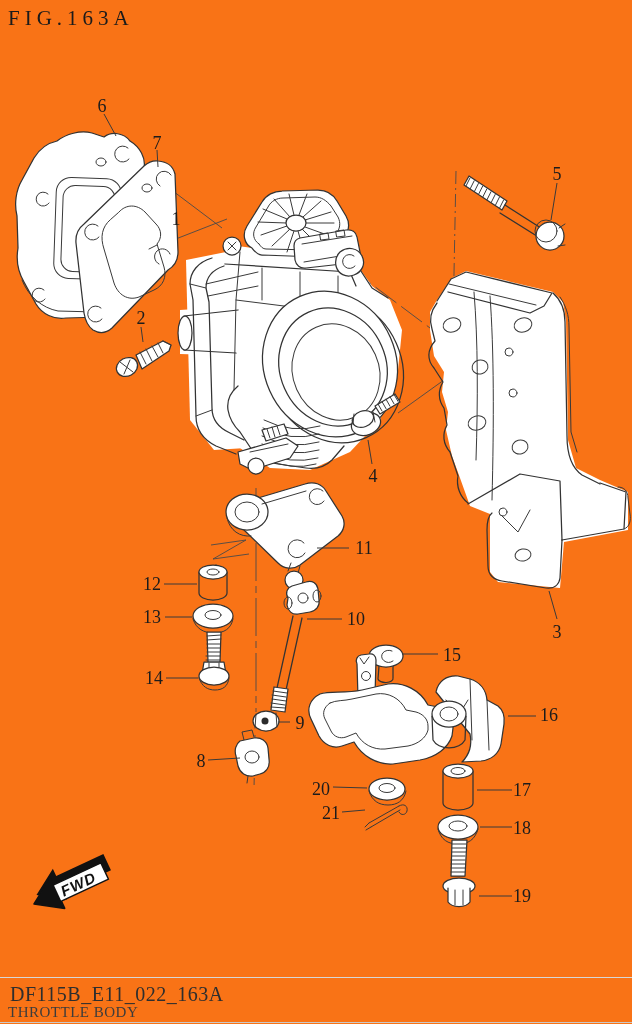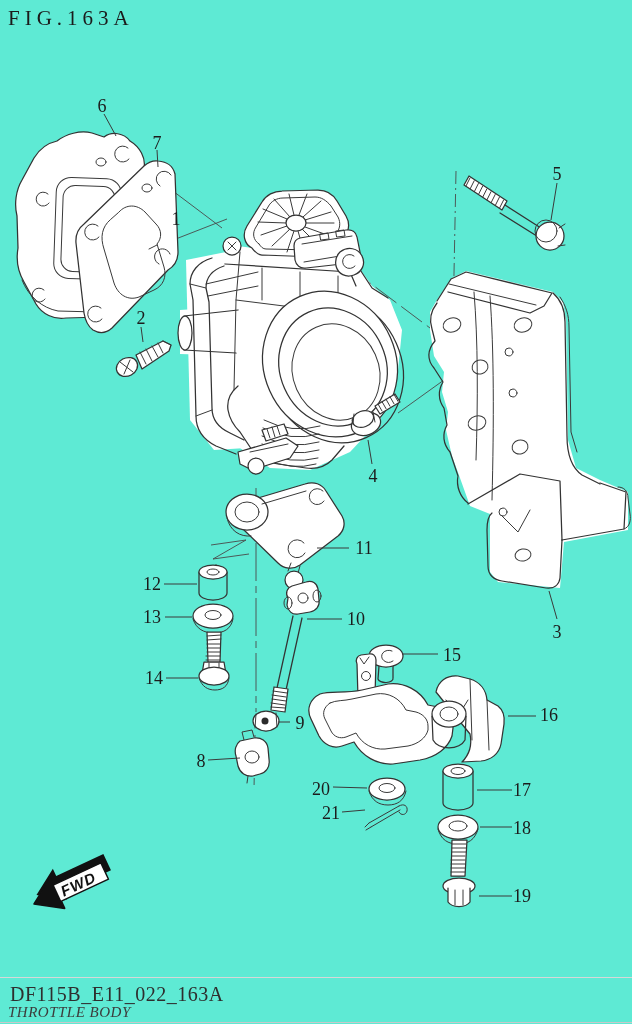--- a/index.html
+++ b/index.html
@@ -1,22 +1,22 @@
 <!DOCTYPE html>
 <html><head>
 <meta charset="utf-8">
 <style>
   html,body{margin:0;padding:0;background:#e9e9e9;}
-  .page{position:relative;width:632px;height:1024px;background:#5eead4;overflow:hidden;
+  .page{position:relative;width:632px;height:1024px;background:#f97316;overflow:hidden;
         font-family:"Liberation Serif","DejaVu Serif",serif;}
   .fig-label{position:absolute;left:8px;top:6px;font-size:21px;letter-spacing:5px;color:#1b1b1b;}
   .footer{position:absolute;left:0;bottom:0;width:100%;}
   .footer-rule{position:absolute;left:0;top:-47px;width:100%;height:1px;background:#d7d7d7;}
   .footer-code{position:absolute;left:10px;top:-41px;font-size:20px;color:#2e2e2e;letter-spacing:.5px;}
-  .footer-title{position:absolute;left:8px;top:-20px;font-size:15px;color:#3c3c3c;letter-spacing:.5px;font-style:italic;}
+  .footer-title{position:absolute;left:8px;top:-20px;font-size:15px;color:#3c3c3c;letter-spacing:.5px;}
   .footer-bottomline{position:absolute;left:0;top:-2px;width:100%;height:1px;background:#c9c9c9;}
   svg{position:absolute;left:0;top:0;}
   .ln{fill:none;stroke:#333;stroke-width:1.25;stroke-linecap:round;stroke-linejoin:round;}
   .lt{fill:none;stroke:#3a3a3a;stroke-width:1;stroke-linecap:round;stroke-linejoin:round;}
   .wh{fill:#ffffff;stroke:#333;stroke-width:1.25;stroke-linecap:round;stroke-linejoin:round;}
   .ws{fill:#ffffff;stroke:none;}
   .ph{fill:none;stroke:#4a4a4a;stroke-width:.9;}
   .ld{fill:none;stroke:#3a3a3a;stroke-width:1;}
   .co{font-family:"Liberation Serif","DejaVu Serif",serif;font-size:18px;fill:#1c1c1c;text-anchor:middle;}
   .fwdtxt{font-family:"Liberation Sans","DejaVu Sans",sans-serif;font-size:15px;font-weight:bold;font-style:italic;fill:#111;letter-spacing:1px;}

